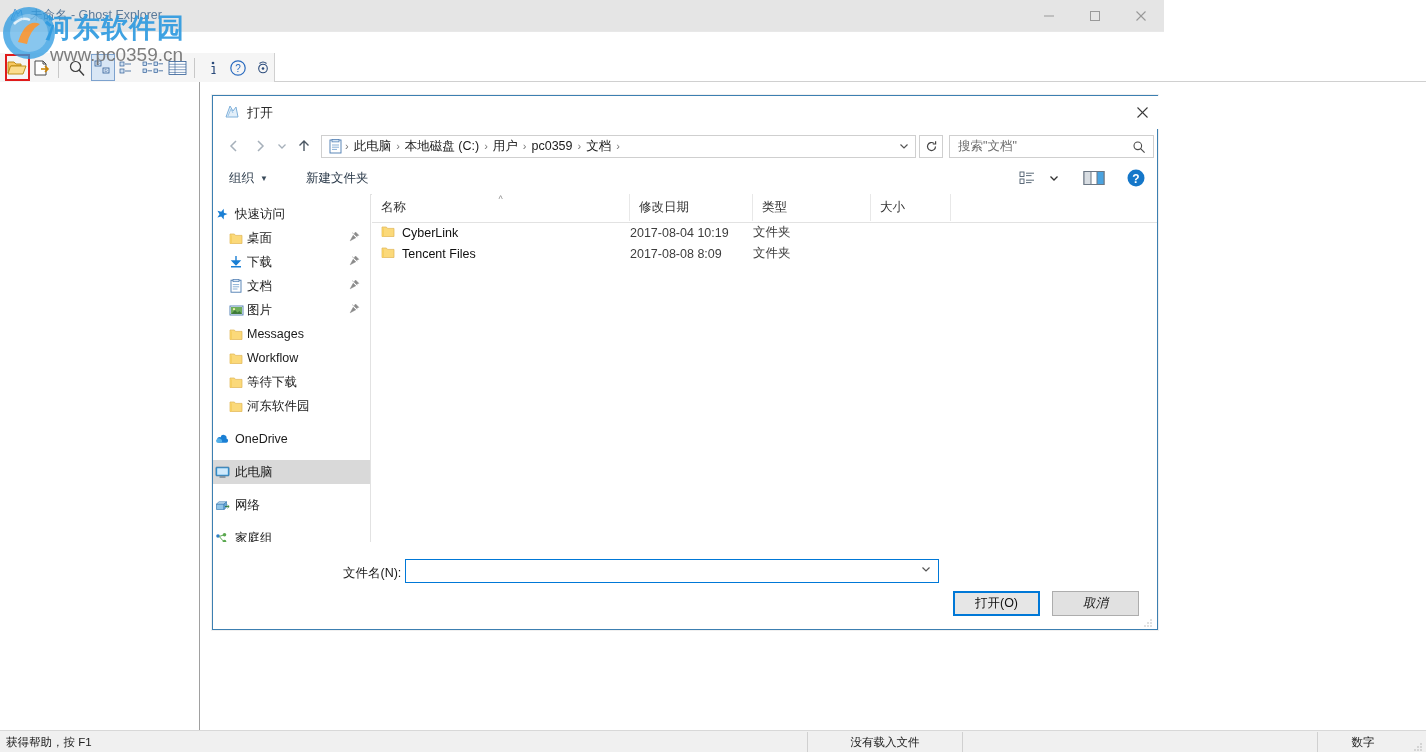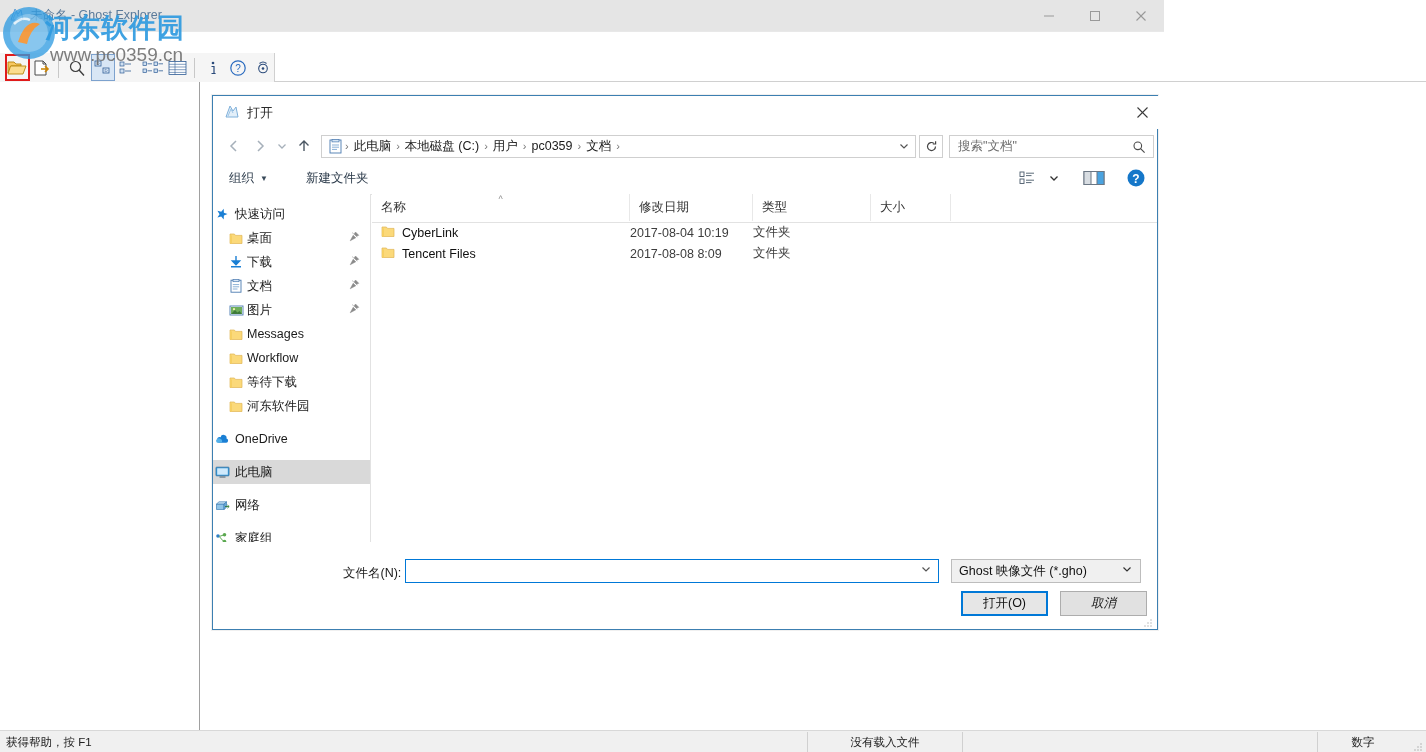--- a/index.html
+++ b/index.html
@@ -267,21 +267,21 @@
     position: absolute; left: 738px; top: 463px; width: 190px; height: 24px;
     border: 1px solid #bdbdbd; background: #f0f0f0; box-sizing: border-box;
     display: flex; align-items: center;
   }
   .ft-select .val { font-size: 12.5px; color: #111; padding-left: 7px; }
   .ft-select .chev { position: absolute; right: 8px; top: 4px; color: #333; font-size: 10px; }
   .btn {
     position: absolute; height: 25px; width: 87px;
     display: flex; align-items: center; justify-content: center;
     font-size: 12.5px; color: #111;
-    background: #e1e1e1; border: 1px solid #adadad; box-sizing: border-box; margin-left: 8px;
+    background: #e1e1e1; border: 1px solid #adadad; box-sizing: border-box;
   }
   .btn.default {
     left: 740px; top: 495px;
     background: #e6e6e6; border: 2px solid #0078d7;
   }
   .btn.cancel { left: 839px; top: 495px; font-style: italic; }
   .dlg-grip { position: absolute; right: 3px; bottom: 2px; width: 12px; height: 12px; }
 
   
   .watermark {
@@ -806,28 +806,20 @@
 
     <div class="fn-input">
       <span class="val"></span>
       <span class="chev">
         <svg width="10" height="10" viewBox="0 0 10 10">
             <path d="M1.5 3.5 L5 7 L8.5 3.5" fill="none" stroke="#555" stroke-width="1.2"></path>
           </svg>
       </span>
     </div>
 
-    <div class="ft-select">
-      <span class="val">Ghost 映像文件 (*.gho)</span>
-      <span class="chev">
-        <svg width="10" height="10" viewBox="0 0 10 10">
-            <path d="M1.5 3.5 L5 7 L8.5 3.5" fill="none" stroke="#333" stroke-width="1.2"></path>
-          </svg>
-      </span>
-    </div>
 
     <div class="btn default">打开(O)</div>
     <div class="btn cancel">取消</div>
 
     <span class="dlg-grip">
       <svg width="12" height="12" viewBox="0 0 12 12">
         <circle cx="9" cy="3" r="0.8" fill="#bbb"></circle>
           <circle cx="9" cy="6" r="0.8" fill="#bbb"></circle>
         <circle cx="6" cy="6" r="0.8" fill="#bbb"></circle>
           <circle cx="9" cy="9" r="0.8" fill="#bbb"></circle>

